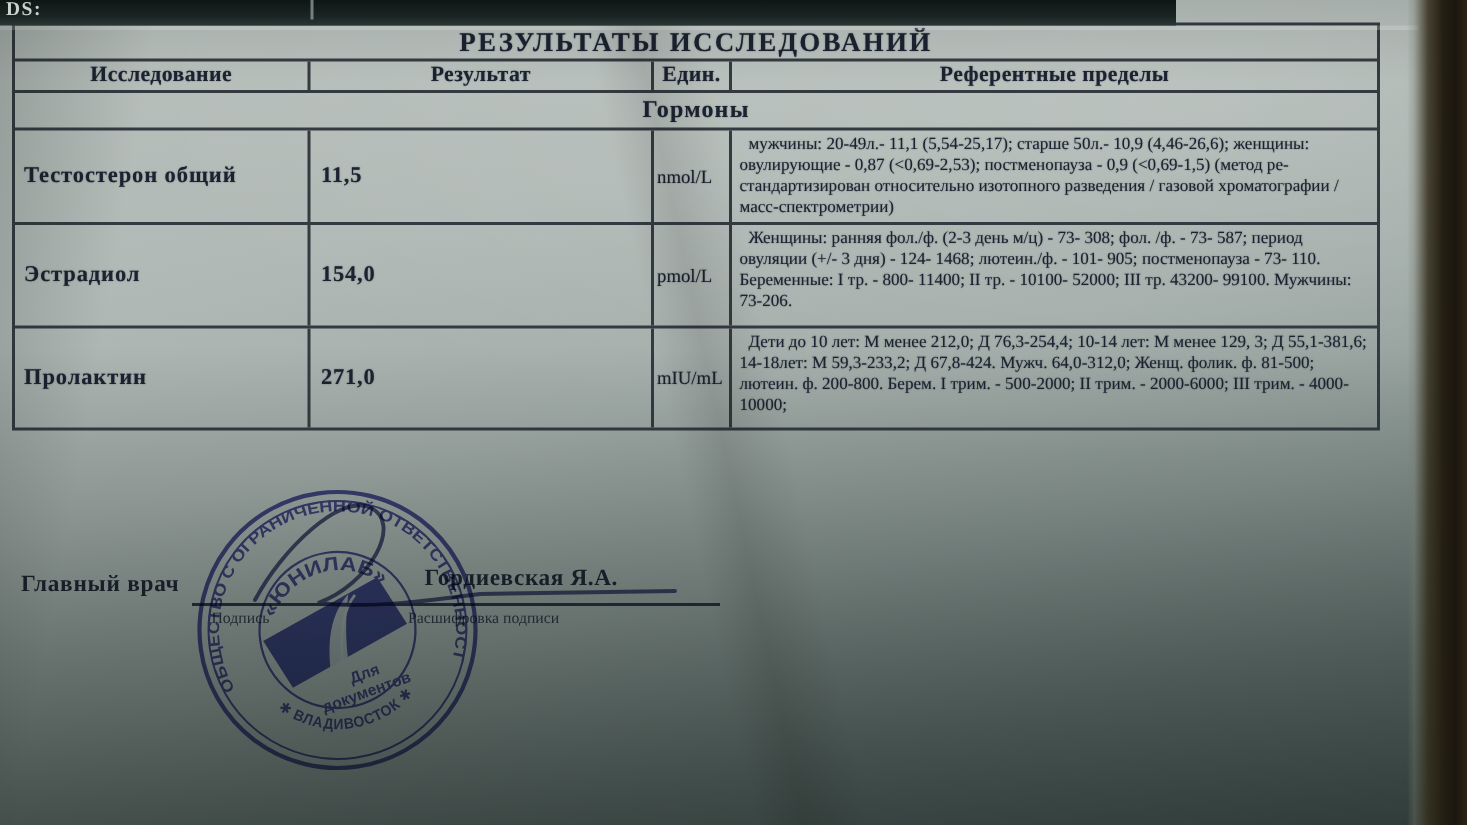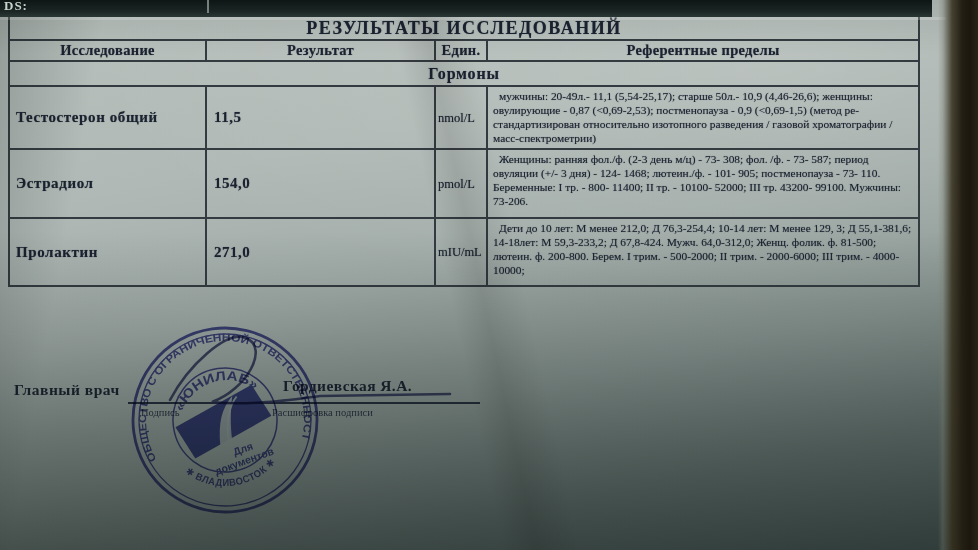--- a/index.html
+++ b/index.html
@@ -6,21 +6,21 @@
   .photo{
     position:relative; width:978px; height:550px; overflow:hidden;
     background:
       radial-gradient(130% 80% at 80% 12%, rgba(255,255,255,0.14), rgba(0,0,0,0) 55%),
       linear-gradient(168deg, #b9c1bd 0%, #b0b9b5 28%, #a2aca8 48%, #8a9793 66%, #6e7d79 82%, #566663 100%);
     font-family:"Liberation Serif","DejaVu Serif",serif;
     color:#1b2230;
   }
   
   .top-strip{
-    position:absolute; left:0; top:0; width:932px; height:17px; z-index:6;
+    position:absolute; left:0; top:0; width:784px; height:17px; z-index:6;
     background:linear-gradient(to bottom,#0d1614,#1b2624 65%,#2b3734);
   }
   .ds-label{
     position:absolute; left:4px; top:-2px; font-weight:bold; font-size:13px;
     color:#c9d3ce; letter-spacing:1px;
   }
   .strip-vline{position:absolute; left:207px; top:0; width:2px; height:13px; background:#96a29c; opacity:.75;}
   .paper-top-edge{position:absolute; left:0; top:17px; width:946px; height:3px; background:rgba(255,255,255,0.22); z-index:5;}
   .right-edge{
     position:absolute; right:0; top:0; width:40px; height:550px; z-index:7;

